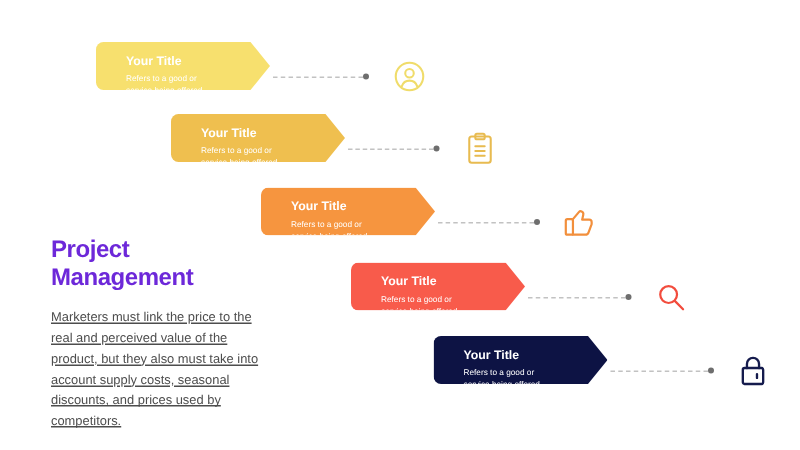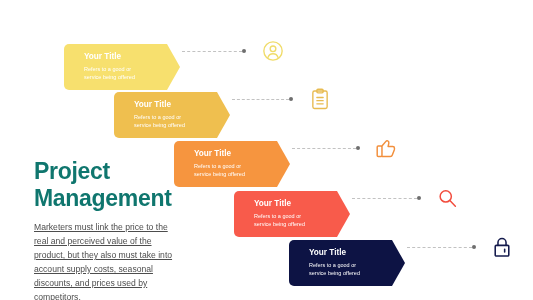--- a/index.html
+++ b/index.html
@@ -24,23 +24,23 @@
   }
 
   
   #left-panel {
     position: absolute;
     left: 34px;
     top: 158px;
     width: 150px;
   }
   #page-title {
-    font-size: 23px;
+    font-size: 16px;
     font-weight: bold;
-    color: #0f766e;
+    color: #6d28d9;
     line-height: 1.18;
     letter-spacing: -0.3px;
     margin: 0 0 9px 0;
     white-space: pre-line;
   }
   #page-body {
     font-size: 8.6px;
     color: #4d4d4d;
     line-height: 1.62;
     margin: 0;
@@ -49,22 +49,22 @@
   }
 
   
   .row {
     position: absolute;
     height: 46px;
   }
   .banner {
     position: absolute;
     left: 0;
-    top: 16px;
-    height: 46px;
+    top: 0;
+    height: 32px;
     box-sizing: border-box;
     padding: 8px 0 0 20px;
     border-top-left-radius: 5px;
     border-bottom-left-radius: 5px;
     -webkit-clip-path: polygon(0 0, calc(100% - 13px) 0, 100% 50%, calc(100% - 13px) 100%, 0 100%);
     clip-path: polygon(0 0, calc(100% - 13px) 0, 100% 50%, calc(100% - 13px) 100%, 0 100%);
   }
   .banner-title {
     display: block;
     font-size: 8.2px;

